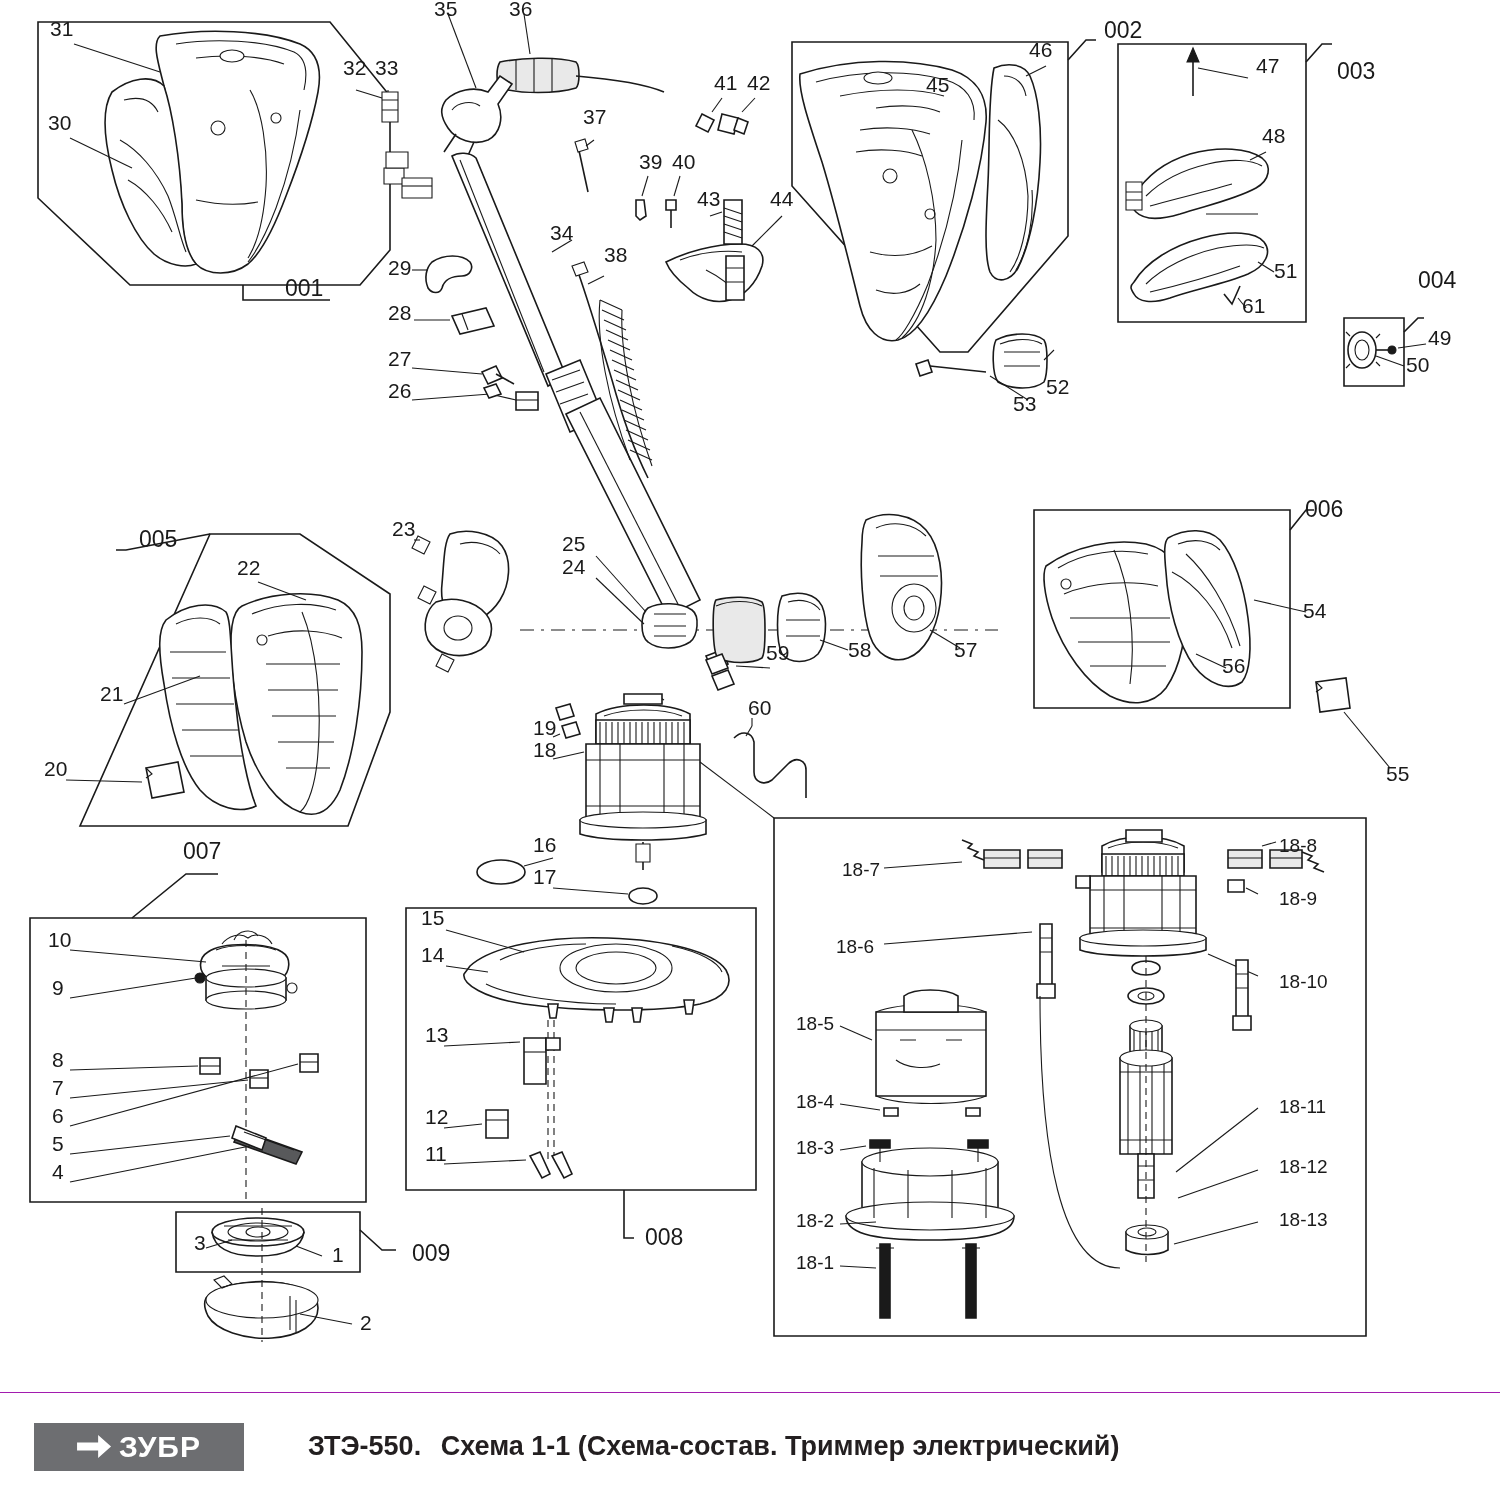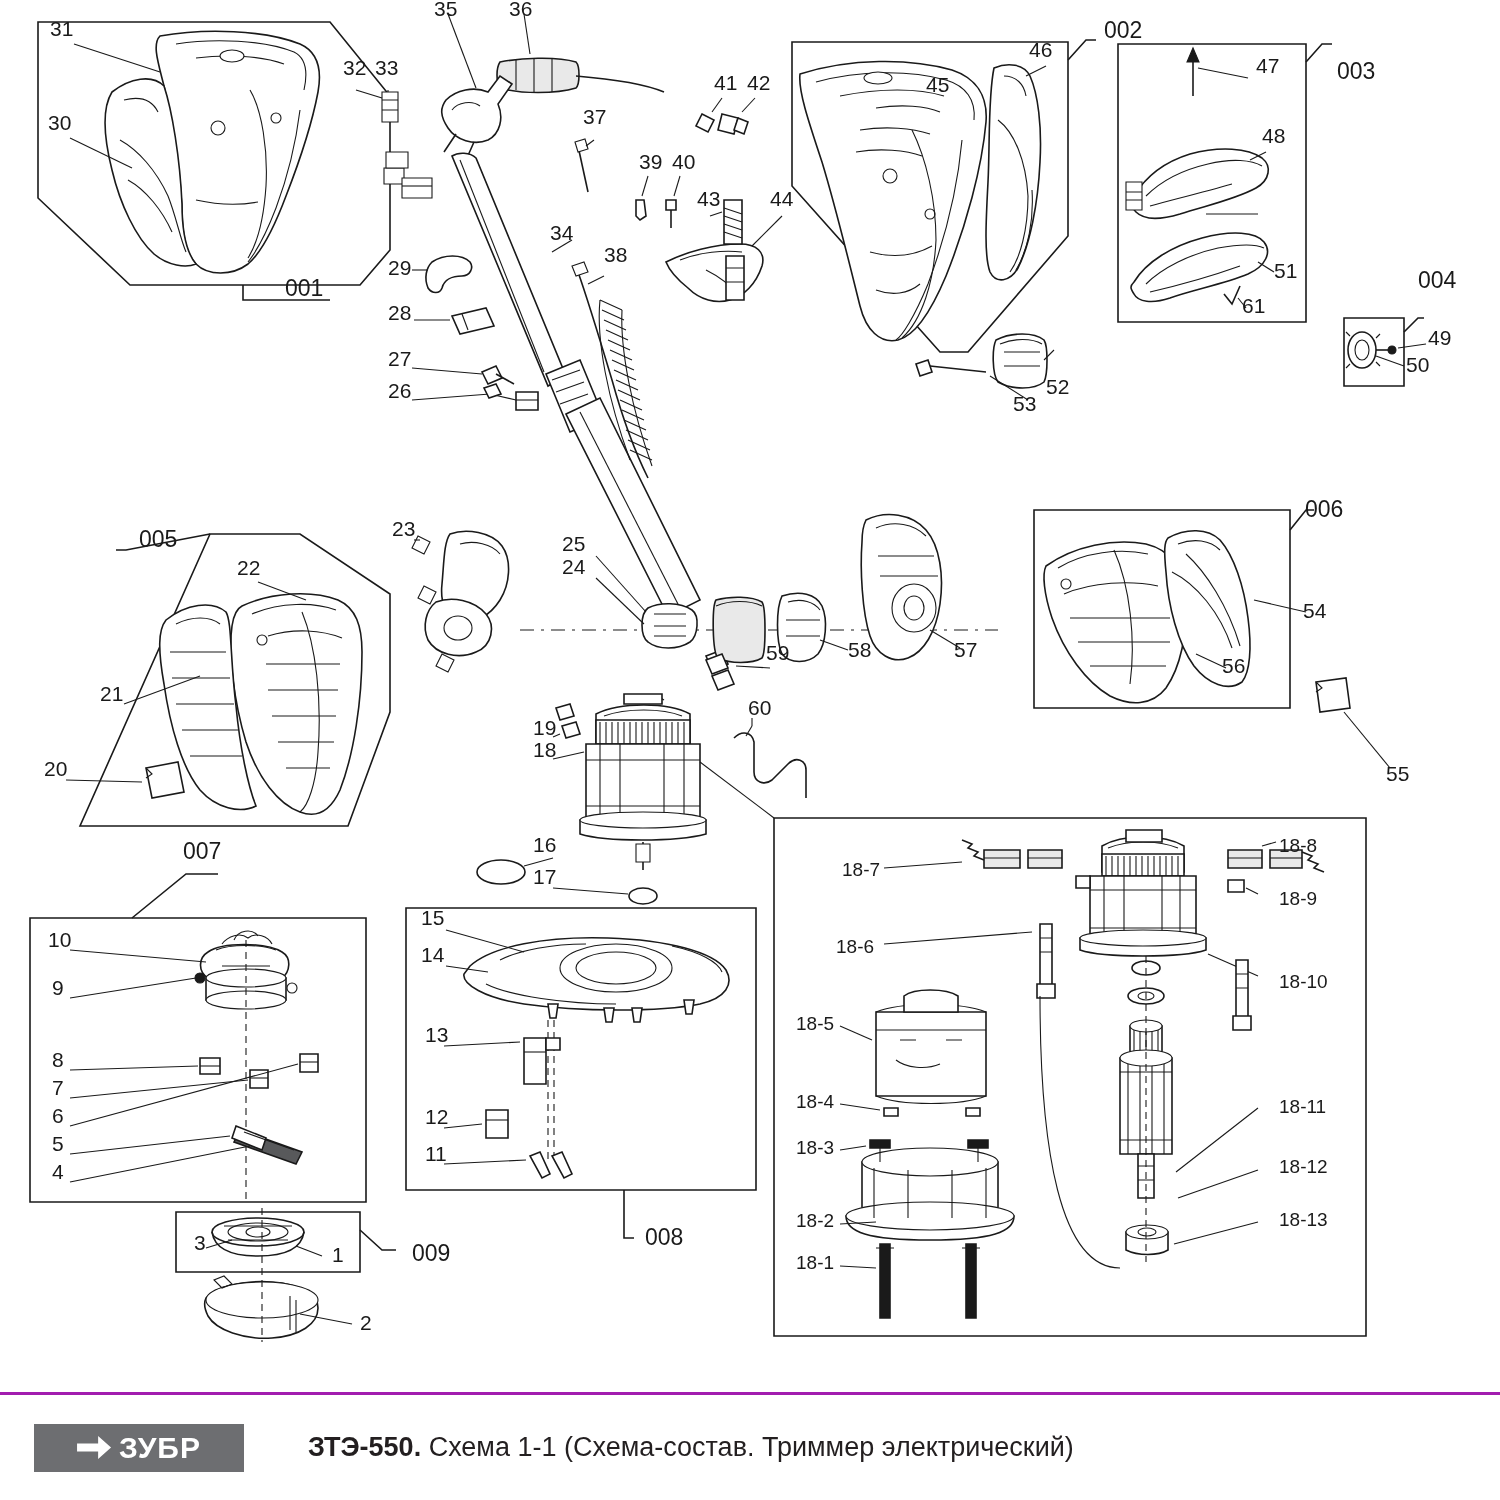--- a/index.html
+++ b/index.html
@@ -11,21 +11,21 @@
     color:#1a1a1a;
     overflow:hidden;
     position:relative;
   }
   #sheet { position:absolute; inset:0; }
   svg#diagram { position:absolute; left:0; top:0; width:1500px; height:1500px; }
 
   
   .footer {
     position:absolute; left:0; bottom:0; width:1500px; height:108px;
-    border-top:3px solid #a21caf;
+    border-top:1px solid #a21caf;
     background:#ffffff;
     display:flex; align-items:center;
   }
   .logo {
     width:210px; height:48px; margin-left:34px;
     background:#6d6e71;
     display:flex; align-items:center; justify-content:center;
     position:relative;
   }
   .logo .mark {
@@ -34,21 +34,21 @@
     clip-path: polygon(0% 38%, 62% 38%, 62% 16%, 100% 50%, 62% 84%, 62% 62%, 0% 62%);
   }
   .logo .word {
     color:#ffffff; font-size:30px; font-weight:bold; letter-spacing:1px;
     font-family:"Liberation Sans", sans-serif;
   }
   .caption {
     margin-left:52px; font-size:27px; color:#231f20; white-space:nowrap;
   }
   .caption .model { font-weight:bold;margin-left:12px; }
-  .caption .rest { font-weight:normal; }
+  .caption .rest { font-weight:bold;margin-left:12px; }
 
   text { font-family:"Liberation Sans", sans-serif; fill:#1a1a1a; }
   .lbl { font-size:21px; }
   .grp { font-size:23px; }
   .sub { font-size:19px; }
   .ln { stroke:#1a1a1a; fill:none; }
   .thin { stroke-width:1.1; }
   .med { stroke-width:1.6; }
   .dash { stroke-dasharray:7 5; stroke-width:1.1; }
   .fillw { fill:#ffffff; }

